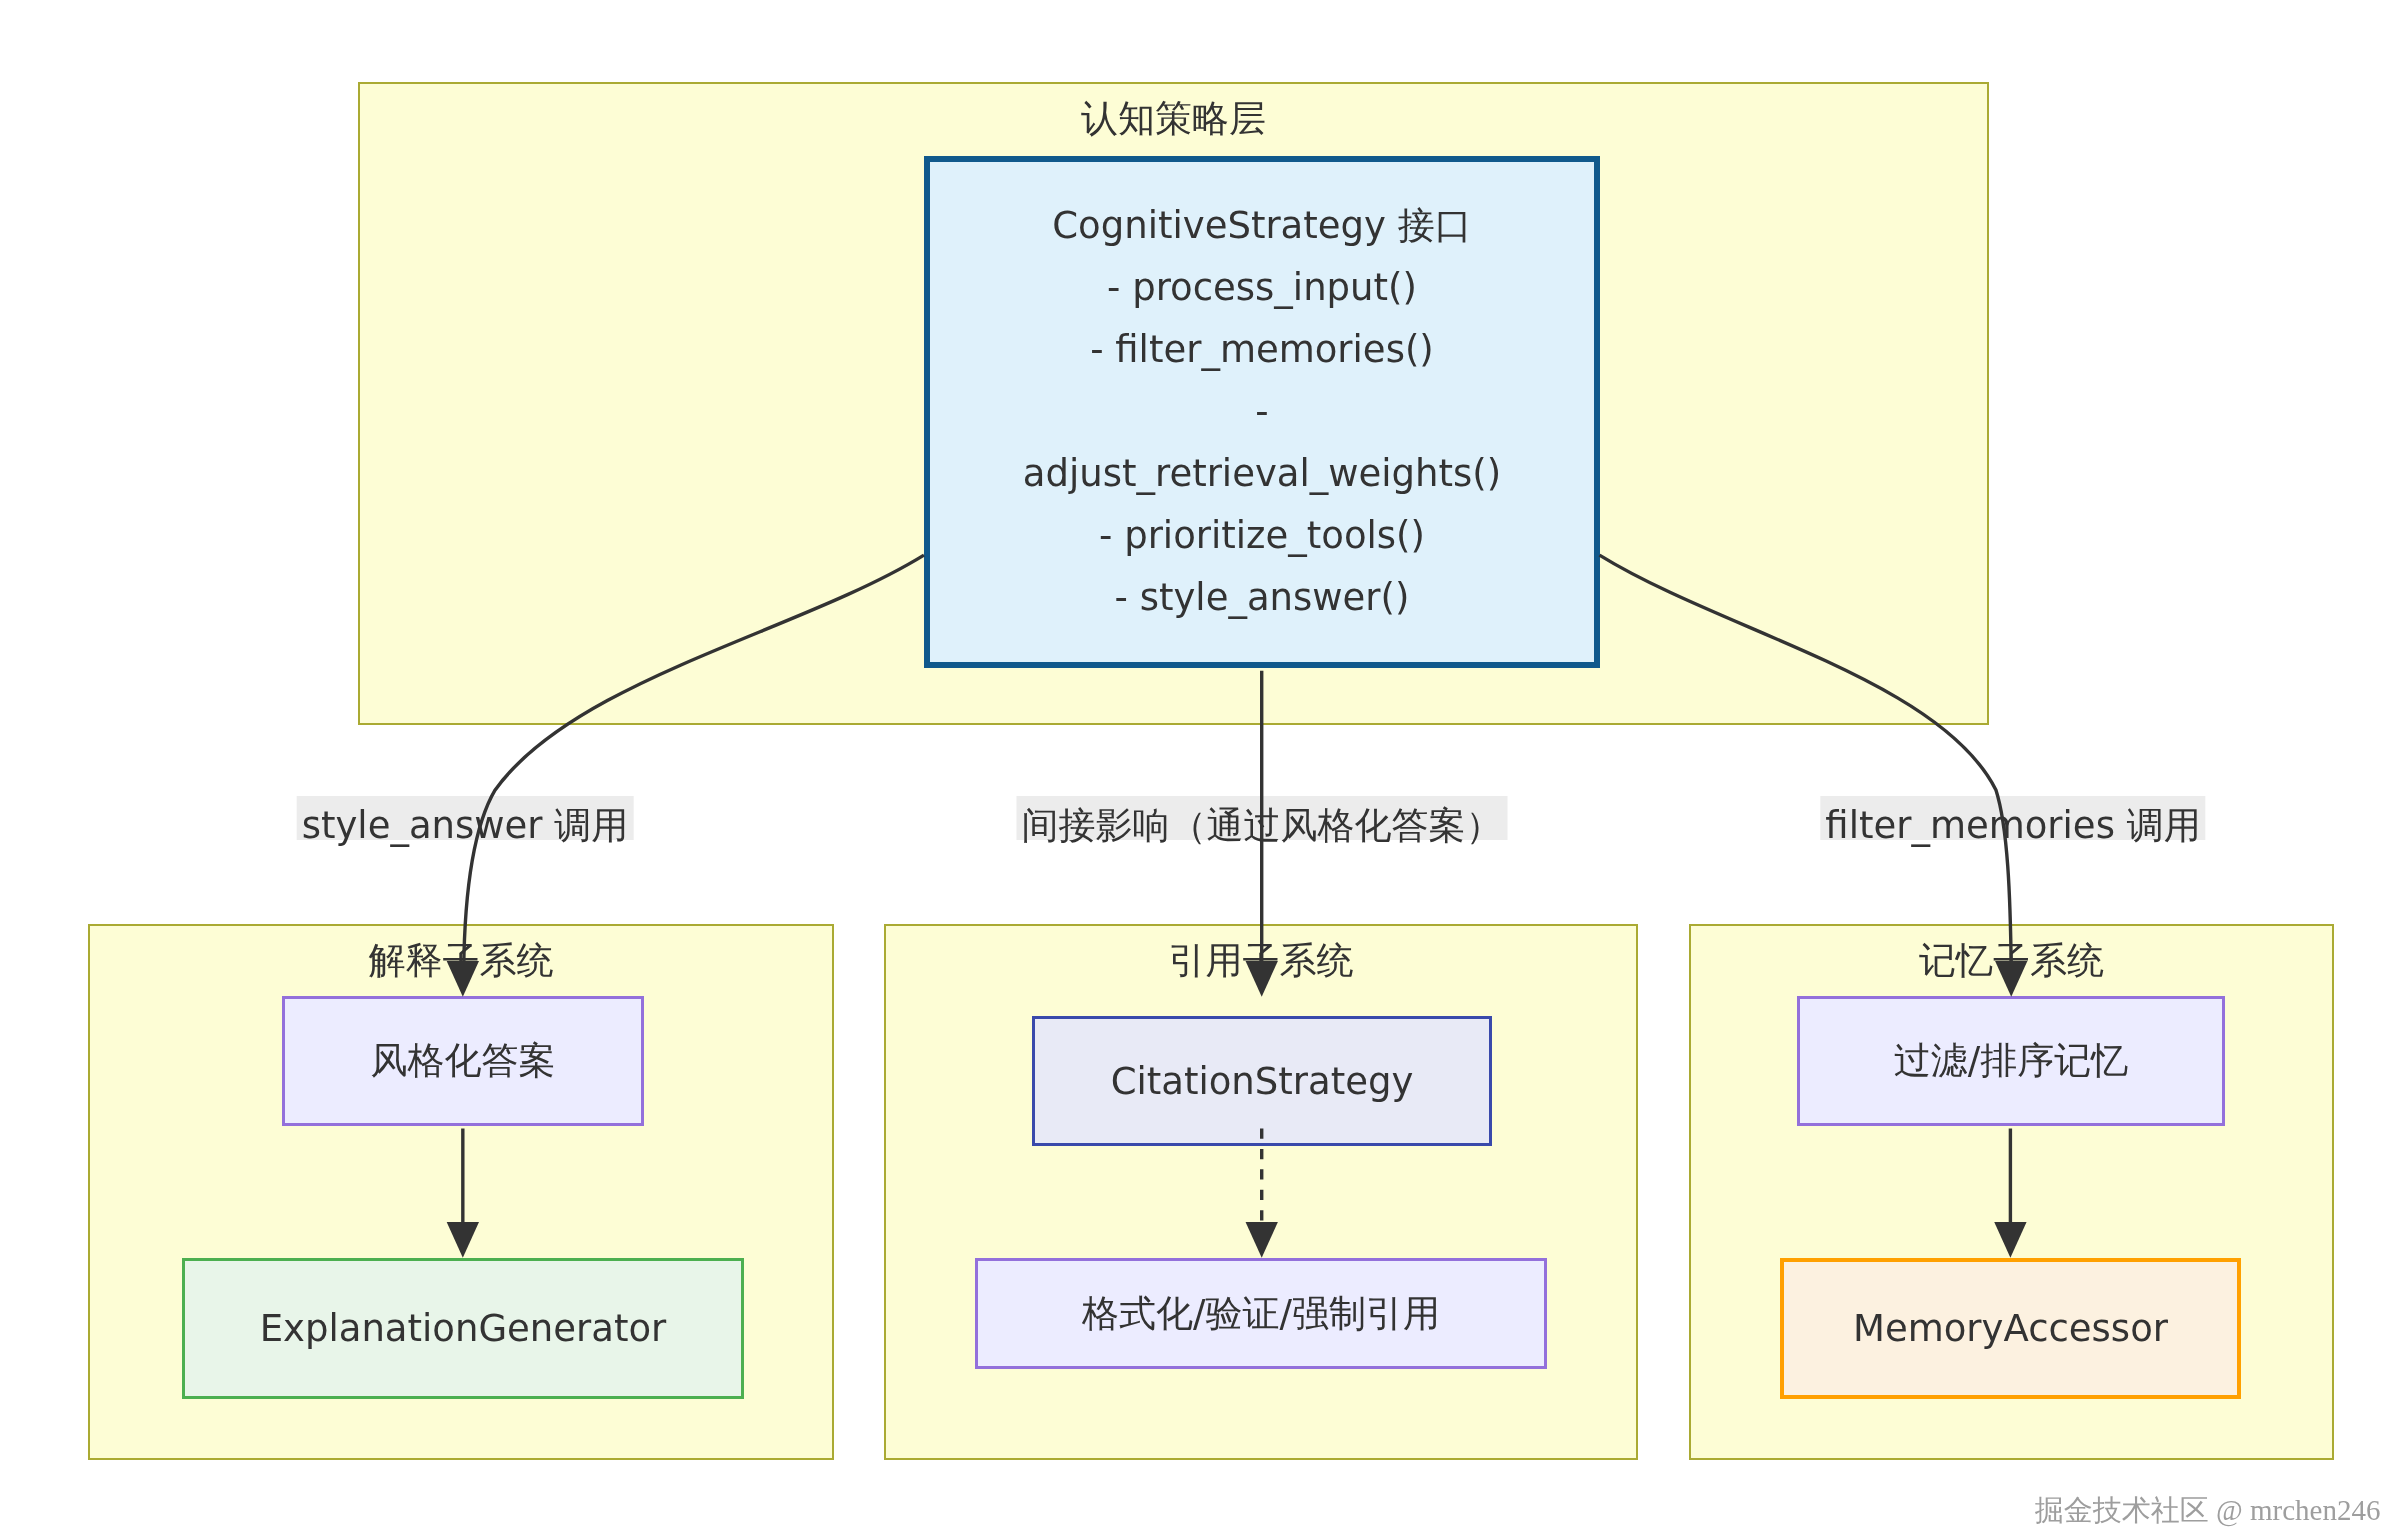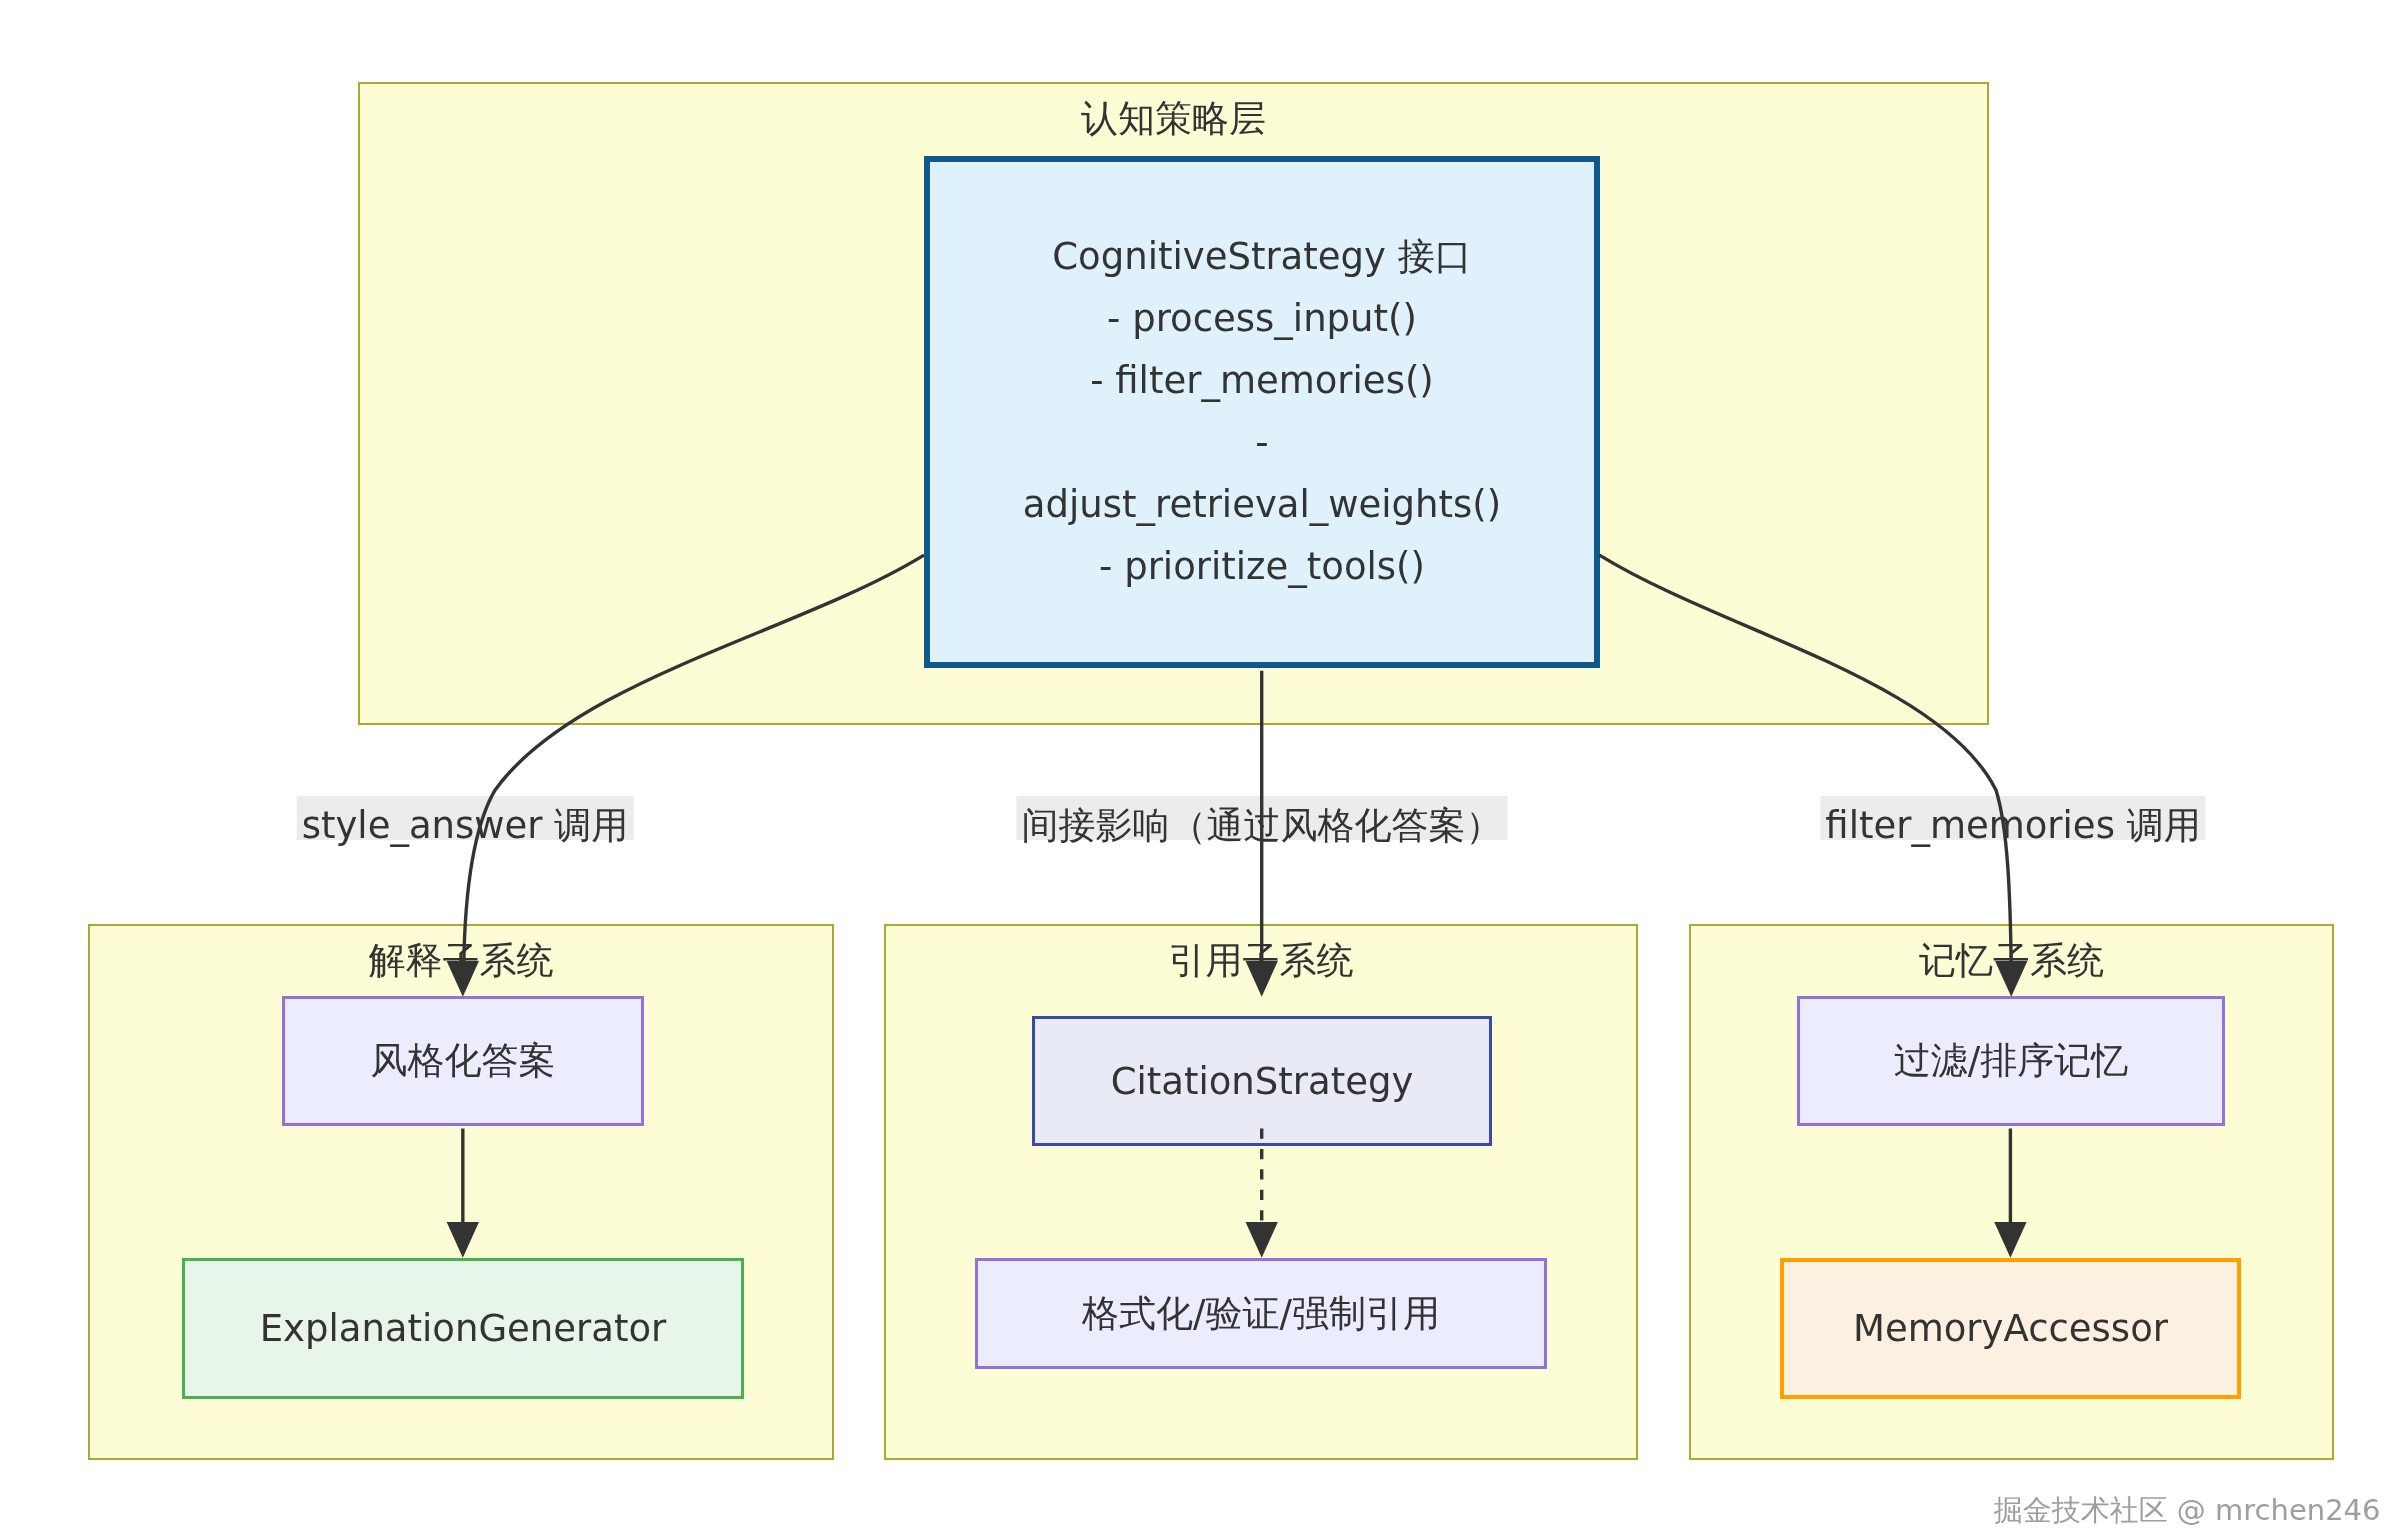--- a/index.html
+++ b/index.html
@@ -72,38 +72,40 @@
     position:absolute;
     left:0;top:0;width:2389px;height:1533px;
     pointer-events:none;
   }
   .watermark{
     position:absolute;
     right:8.5px;top:1491px;
     font-size:29px;
     color:#9E9E9E;
     white-space:nowrap;
+    font-family:Liberation Serif, serif;
   }
 </style>
 </head>
 <body>
 
 <div class="canvas">
 
   <div class="container" style="left:358px;top:82px;width:1631px;height:643px;text-decoration:underline;">
     <div class="container-title">认知策略层</div>
   </div>
 
   <div class="interface-node">
     <div class="interface-line">CognitiveStrategy 接口</div>
     <div class="interface-line">- process_input()</div>
     <div class="interface-line">- filter_memories()</div>
     <div class="interface-line">-</div>
     <div class="interface-line">adjust_retrieval_weights()</div>
     <div class="interface-line">- prioritize_tools()</div>
+    <div class="interface-line">- style_answer()</div>
   </div>
 
   <div class="container" style="left:88px;top:924px;width:746px;height:536px;">
     <div class="container-title">解释子系统</div>
   </div>
   <div class="node node-purple" style="left:282px;top:996px;width:362px;height:130px;">风格化答案</div>
   <div class="node node-green" style="left:182px;top:1258px;width:562px;height:141px;">ExplanationGenerator</div>
 
   <div class="container" style="left:884px;top:924px;width:754px;height:536px;">
     <div class="container-title">引用子系统</div>

